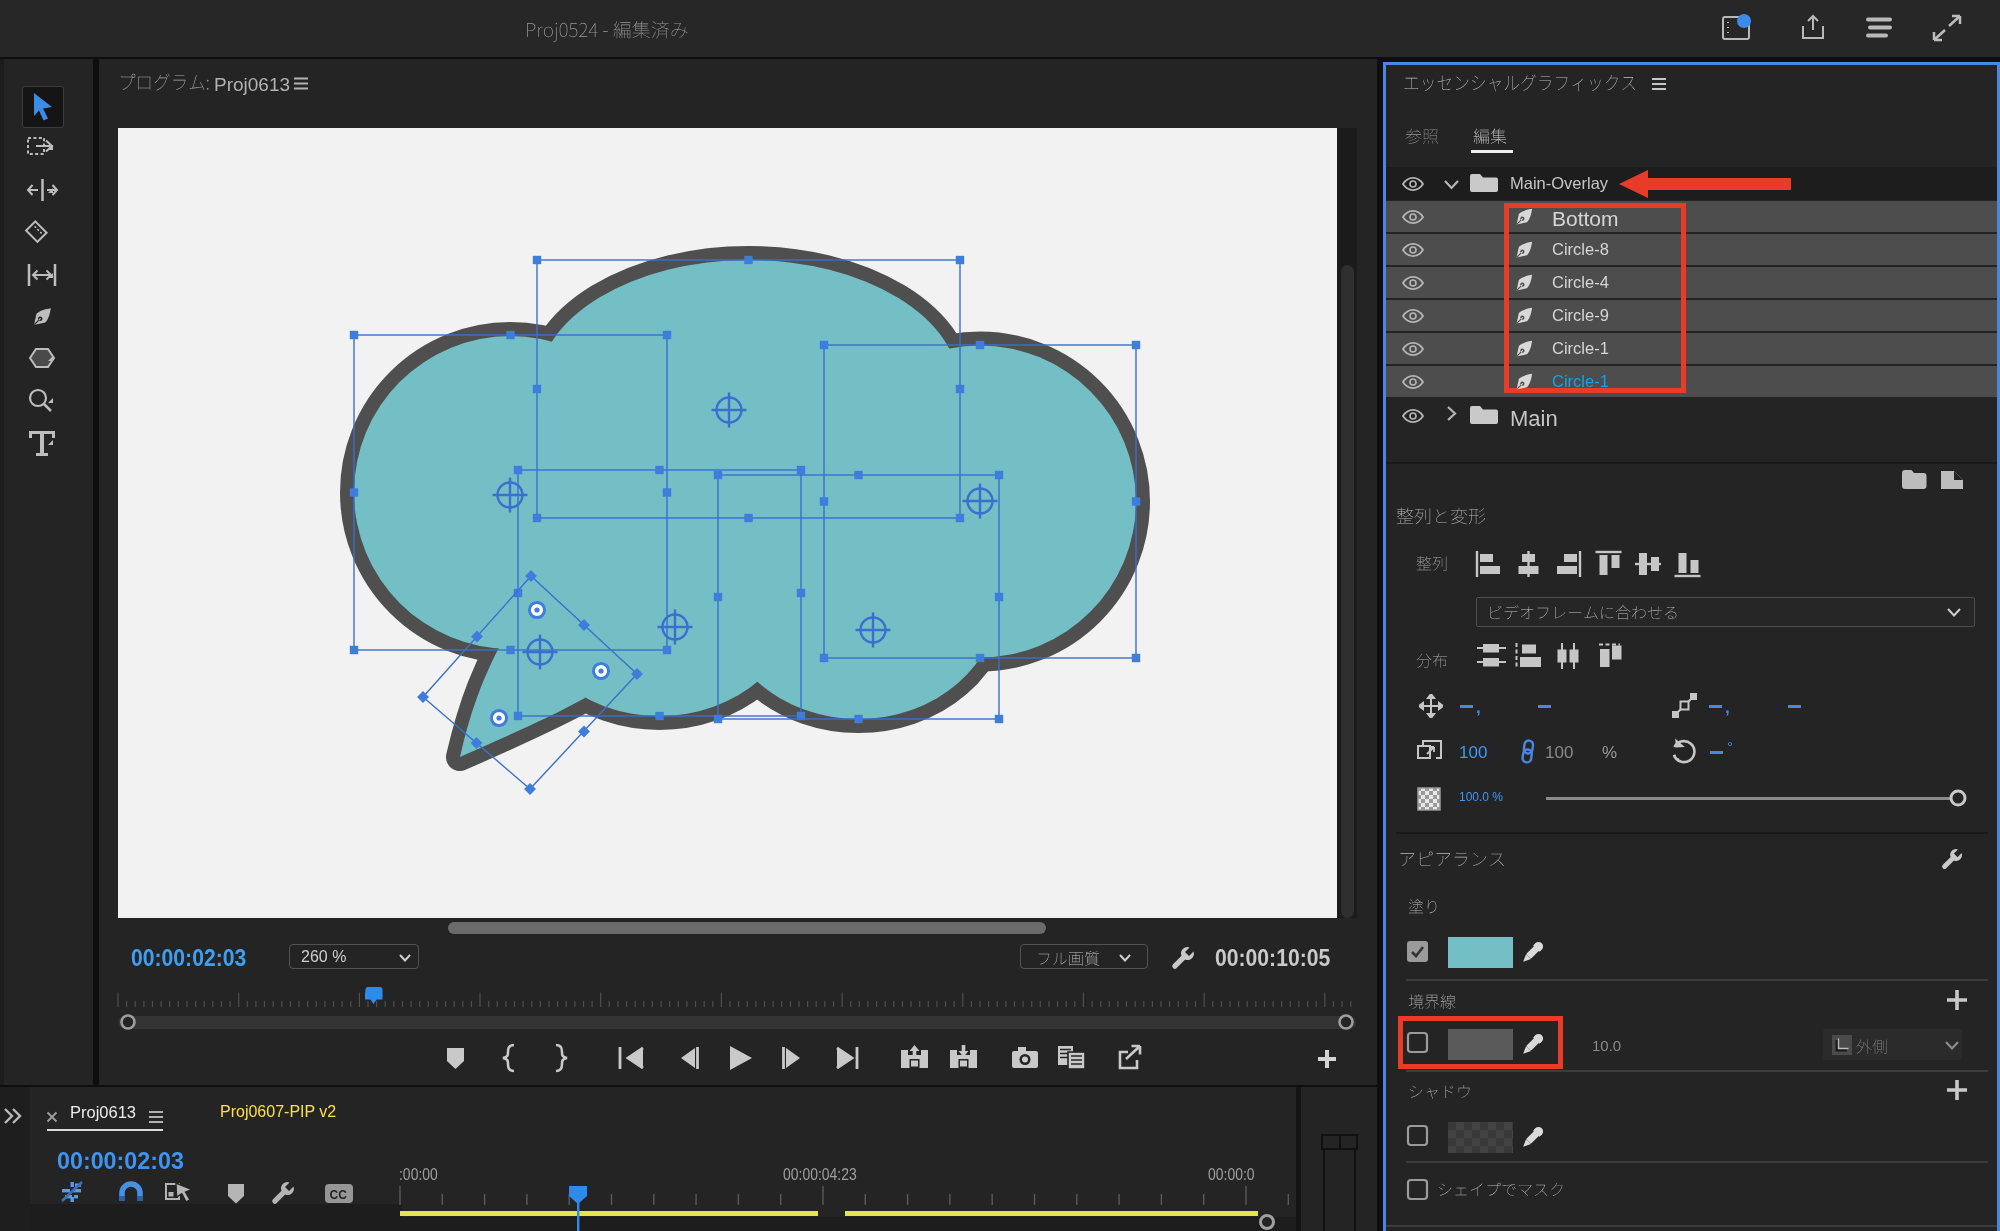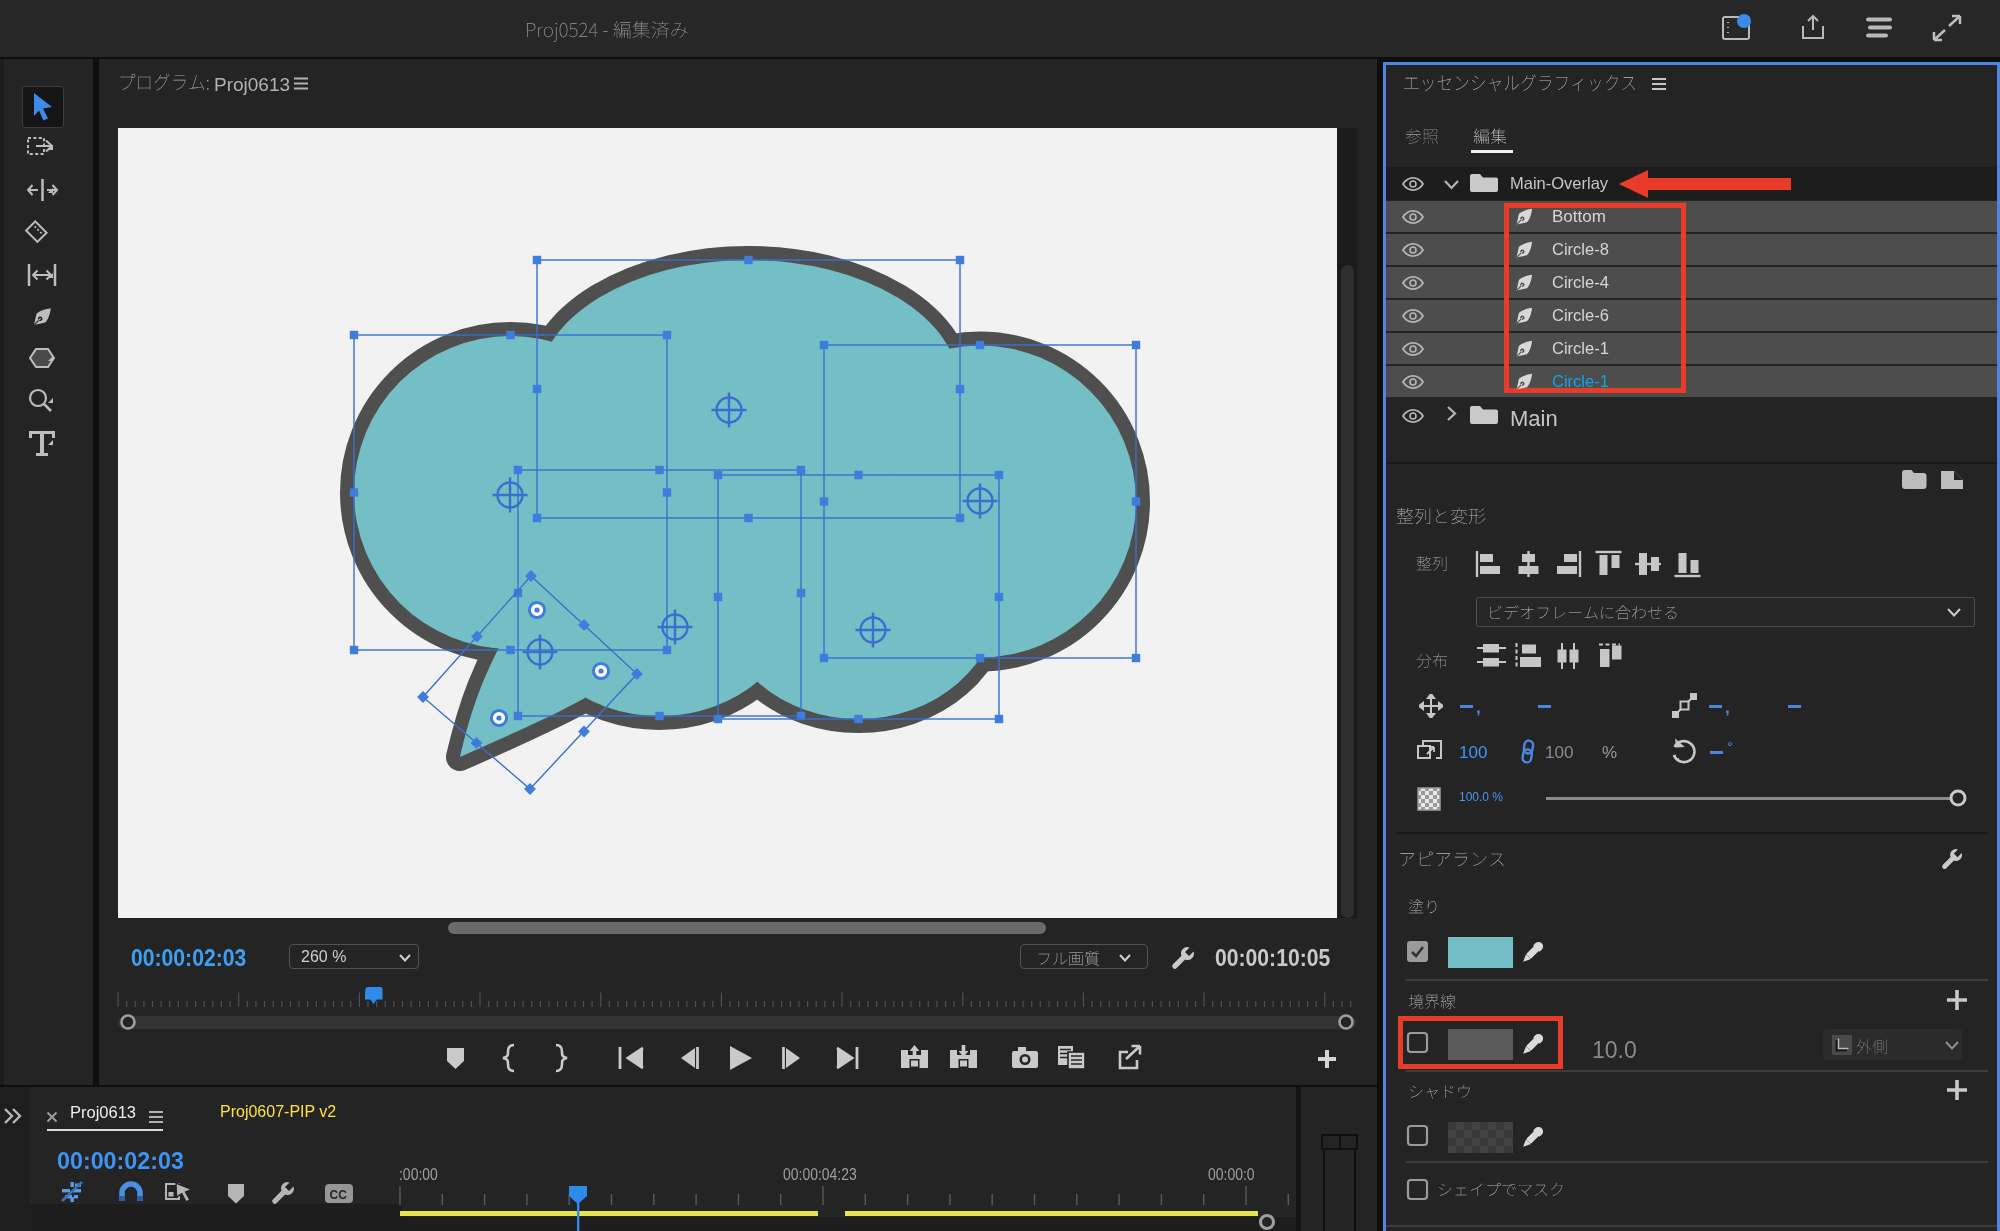--- a/index.html
+++ b/index.html
@@ -546,27 +546,27 @@
 <svg style="position:absolute;left:1405px;top:124.3px;overflow:visible" width="38" height="26">
       <path d="M6.664000000000001 -14.127 7.157000000000001 -13.906Q6.630000000000001 -13.090000000000002 5.950000000000001 -12.155000000000001Q5.2700000000000005 -11.22 4.675000000000001 -10.557L4.267 -10.761000000000001Q4.658 -11.203000000000001 5.1085 -11.798000000000002Q5.559 -12.393 5.9755 -13.0135Q6.392 -13.634 6.664000000000001 -14.127ZM10.574000000000002 -12.988000000000001 10.931000000000001 -13.294Q11.781 -12.835 12.656500000000001 -12.240000000000002Q13.532000000000002 -11.645000000000001 14.288500000000003 -11.041500000000001Q15.045000000000002 -10.438 15.521 -9.911000000000001L15.13 -9.554Q14.671000000000001 -10.064 13.9145 -10.6845Q13.158000000000001 -11.305000000000001 12.291 -11.9085Q11.424000000000001 -12.512 10.574000000000002 -12.988000000000001ZM1.717 -10.948Q2.805 -10.965000000000002 4.216 -10.982000000000001Q5.627000000000001 -10.999 7.2335 -11.033000000000001Q8.84 -11.067 10.557 -11.1095Q12.274000000000001 -11.152000000000001 13.974 -11.203000000000001L13.940000000000001 -10.744000000000002Q11.747000000000002 -10.676 9.528500000000001 -10.608Q7.3100000000000005 -10.540000000000001 5.321000000000001 -10.4975Q3.3320000000000003 -10.455 1.802 -10.421000000000001ZM1.0030000000000001 -8.585H16.014000000000003V-8.075000000000001H1.0030000000000001ZM9.214 -6.987 9.673 -6.766000000000001Q9.061 -6.256 8.2195 -5.7715000000000005Q7.378 -5.287000000000001 6.4515 -4.896000000000001Q5.525 -4.505 4.658 -4.2330000000000005Q4.590000000000001 -4.3180000000000005 4.479500000000001 -4.4285000000000005Q4.369000000000001 -4.539000000000001 4.267 -4.607Q5.134 -4.862 6.0605 -5.236000000000001Q6.987 -5.61 7.8115000000000006 -6.0605Q8.636000000000001 -6.511 9.214 -6.987ZM11.186 -4.896000000000001 11.628 -4.675000000000001Q10.812000000000001 -3.995 9.656 -3.4085Q8.5 -2.822 7.191000000000001 -2.3545000000000003Q5.882000000000001 -1.8870000000000002 4.607 -1.564Q4.539000000000001 -1.649 4.445500000000001 -1.7765Q4.352 -1.9040000000000001 4.267 -1.9720000000000002Q5.525 -2.261 6.825500000000001 -2.7030000000000003Q8.126000000000001 -3.145 9.265 -3.7060000000000004Q10.404 -4.267 11.186 -4.896000000000001ZM13.583 -2.8560000000000003 14.008000000000001 -2.601Q13.039000000000001 -1.5810000000000002 11.4495 -0.8075000000000001Q9.860000000000001 -0.034 7.8795 0.5015000000000001Q5.899 1.0370000000000001 3.74 1.3430000000000002Q3.689 1.241 3.6210000000000004 1.1135000000000002Q3.5530000000000004 0.9860000000000001 3.4680000000000004 0.901Q5.627000000000001 0.6120000000000001 7.573500000000001 0.11050000000000004Q9.520000000000001 -0.391 11.075500000000002 -1.1305Q12.631 -1.87 13.583 -2.8560000000000003ZM7.531000000000001 -10.778 8.024000000000001 -10.625Q6.953 -8.228 5.0575 -6.562Q3.1620000000000004 -4.896000000000001 0.8330000000000001 -3.842Q0.799 -3.8930000000000002 0.7310000000000001 -3.9695Q0.663 -4.046 0.5865 -4.1225000000000005Q0.51 -4.199000000000001 0.44200000000000006 -4.25Q2.822 -5.219 4.6835 -6.859500000000001Q6.545000000000001 -8.5 7.531000000000001 -10.778ZM10.846 -8.5Q11.441 -7.6160000000000005 12.3505 -6.791500000000001Q13.260000000000002 -5.9670000000000005 14.314 -5.321000000000001Q15.368 -4.675000000000001 16.371000000000002 -4.284000000000001Q16.303 -4.2330000000000005 16.235 -4.1565Q16.167 -4.08 16.1075 -4.0120000000000005Q16.048000000000002 -3.9440000000000004 15.997000000000002 -3.8760000000000003Q14.994000000000002 -4.301 13.931500000000002 -4.9895000000000005Q12.869000000000002 -5.678000000000001 11.9425 -6.5365Q11.016 -7.3950000000000005 10.404 -8.296000000000001ZM18.836 -13.294H19.329V-2.958H18.836ZM19.04 -13.294H23.307000000000002V-3.8930000000000002H19.04V-4.4030000000000005H22.797V-12.801H19.04ZM19.057 -9.061H23.035V-8.568000000000001H19.057ZM24.276 -13.311000000000002H32.011V-12.818000000000001H24.276ZM31.841 -13.311000000000002H32.351Q32.351 -13.311000000000002 32.351 -13.200500000000002Q32.351 -13.090000000000002 32.334 -13.005Q32.249 -11.713000000000001 32.147000000000006 -10.914000000000001Q32.045 -10.115 31.926000000000002 -9.6985Q31.807000000000002 -9.282 31.637 -9.095Q31.484 -8.959000000000001 31.305500000000002 -8.908000000000001Q31.127000000000002 -8.857000000000001 30.821 -8.84Q30.549 -8.84 30.0305 -8.848500000000001Q29.512 -8.857000000000001 28.917 -8.891Q28.9 -8.993 28.866 -9.129000000000001Q28.832 -9.265 28.764000000000003 -9.384Q29.41 -9.316 29.954 -9.307500000000001Q30.498 -9.299000000000001 30.702 -9.299000000000001Q30.889000000000003 -9.299000000000001 31.025000000000002 -9.3245Q31.161 -9.350000000000001 31.229 -9.435Q31.382 -9.571000000000002 31.484 -9.970500000000001Q31.586 -10.370000000000001 31.6795 -11.152000000000001Q31.773000000000003 -11.934000000000001 31.841 -13.209000000000001ZM27.591 -13.141000000000002H28.135Q27.999000000000002 -12.24 27.727 -11.492Q27.455 -10.744000000000002 26.9875 -10.157500000000002Q26.520000000000003 -9.571000000000002 25.823 -9.1205Q25.126 -8.67 24.14 -8.364Q24.089 -8.449 23.9785 -8.5765Q23.868000000000002 -8.704 23.783 -8.772Q24.752000000000002 -9.061 25.432000000000002 -9.469000000000001Q26.112000000000002 -9.877 26.5455 -10.421000000000001Q26.979 -10.965000000000002 27.234 -11.645000000000001Q27.489 -12.325000000000001 27.591 -13.141000000000002ZM25.279 -7.242000000000001V-3.8930000000000002H31.399V-7.242000000000001ZM24.786 -7.752000000000001H31.892000000000003V-3.3830000000000005H24.786ZM23.069000000000003 -2.125 23.528 -2.1420000000000003Q23.698 -1.36 23.808500000000002 -0.44200000000000006Q23.919 0.47600000000000003 23.936 1.0710000000000002L23.443 1.122Q23.443 0.7140000000000001 23.392000000000003 0.16150000000000003Q23.341 -0.391 23.2645 -0.9945Q23.188000000000002 -1.598 23.069000000000003 -2.125ZM26.741 -2.193 27.200000000000003 -2.278Q27.455 -1.7680000000000002 27.692999999999998 -1.173Q27.931 -0.5780000000000001 28.118000000000002 -0.008500000000000008Q28.305 0.561 28.39 0.9860000000000001L27.914 1.105Q27.812 0.68 27.633499999999998 0.11050000000000001Q27.455 -0.459 27.2255 -1.0625Q26.996000000000002 -1.6660000000000001 26.741 -2.193ZM30.158 -2.363 30.6 -2.584Q31.076 -2.04 31.552 -1.3855Q32.028 -0.7310000000000001 32.427499999999995 -0.10200000000000004Q32.827 0.527 33.048 1.02L32.589 1.258Q32.368 0.765 31.968500000000002 0.13599999999999998Q31.569000000000003 -0.49300000000000005 31.1015 -1.1560000000000001Q30.634 -1.8190000000000002 30.158 -2.363ZM20.264 -2.482 20.723 -2.329Q20.247 -1.3940000000000001 19.6265 -0.40800000000000003Q19.006 0.5780000000000001 18.36 1.2750000000000001L17.884 1.054Q18.326 0.6120000000000001 18.759500000000003 0.025500000000000023Q19.193 -0.561 19.584000000000003 -1.207Q19.975 -1.8530000000000002 20.264 -2.482Z" transform="translate(0,18.7) scale(1.0,1)" fill="#9a9a9a" fill-opacity="1"></path>
     </svg>
 <svg style="position:absolute;left:1473px;top:124.3px;overflow:visible" width="38" height="26">
       <path d="M10.370000000000001 -5.746H10.863000000000001V1.0030000000000001H10.370000000000001ZM12.784 -5.746H13.277000000000001V1.0030000000000001H12.784ZM6.766000000000001 -13.005H15.844000000000001V-12.495000000000001H6.766000000000001ZM8.313 -2.89H15.589V-2.3800000000000003H8.313ZM7.463000000000001 -11.016H7.973000000000001V-7.072000000000001Q7.973000000000001 -6.188000000000001 7.8965000000000005 -5.176500000000001Q7.82 -4.165 7.6075 -3.1195000000000004Q7.3950000000000005 -2.0740000000000003 6.9785 -1.0795000000000001Q6.562 -0.085 5.882000000000001 0.782Q5.848000000000001 0.7310000000000001 5.7715000000000005 0.663Q5.695 0.5950000000000001 5.627000000000001 0.5355000000000001Q5.559 0.47600000000000003 5.4910000000000005 0.44200000000000006Q6.154000000000001 -0.391 6.545000000000001 -1.3430000000000002Q6.936000000000001 -2.2950000000000004 7.131500000000001 -3.298Q7.327000000000001 -4.301 7.395000000000001 -5.2615Q7.463000000000001 -6.222 7.463000000000001 -7.089ZM7.7010000000000005 -11.016H15.419V-7.463000000000001H7.7010000000000005V-7.973000000000001H14.909V-10.523000000000001H7.7010000000000005ZM8.024000000000001 -5.899H15.555000000000001V-5.406000000000001H8.517000000000001V1.207H8.024000000000001ZM15.283000000000001 -5.899H15.776000000000002V0.51Q15.776000000000002 0.748 15.716500000000002 0.884Q15.657000000000002 1.02 15.47 1.105Q15.3 1.1560000000000001 14.96 1.173Q14.620000000000001 1.1900000000000002 14.110000000000001 1.1900000000000002Q14.093000000000002 1.088 14.0335 0.9520000000000001Q13.974 0.8160000000000001 13.923000000000002 0.6970000000000001Q14.365 0.7140000000000001 14.671 0.7140000000000001Q14.977 0.7140000000000001 15.096000000000002 0.7140000000000001Q15.283000000000001 0.6970000000000001 15.283000000000001 0.51ZM3.6210000000000004 -14.127 4.097 -13.889000000000001Q3.825 -13.294 3.4765 -12.6225Q3.128 -11.951 2.7795 -11.322000000000001Q2.431 -10.693000000000001 2.108 -10.217L1.717 -10.421000000000001Q2.023 -10.897 2.38 -11.56Q2.737 -12.223 3.0685000000000002 -12.903Q3.4000000000000004 -13.583 3.6210000000000004 -14.127ZM5.406000000000001 -12.257000000000001 5.899 -12.036000000000001Q5.372000000000001 -11.101 4.7090000000000005 -10.030000000000001Q4.046 -8.959000000000001 3.3575 -7.964500000000001Q2.669 -6.970000000000001 2.057 -6.222L1.6660000000000001 -6.426Q2.125 -6.987 2.635 -7.7095Q3.145 -8.432 3.6550000000000002 -9.231000000000002Q4.165 -10.030000000000001 4.615500000000001 -10.812000000000001Q5.066000000000001 -11.594000000000001 5.406000000000001 -12.257000000000001ZM0.8330000000000001 -10.999 1.173 -11.271Q1.649 -10.846 2.125 -10.3445Q2.601 -9.843 3.0005 -9.3585Q3.4000000000000004 -8.874 3.6380000000000003 -8.483L3.298 -8.143Q3.06 -8.551 2.6605 -9.0525Q2.261 -9.554 1.7850000000000001 -10.064Q1.3090000000000002 -10.574000000000002 0.8330000000000001 -10.999ZM4.641 -8.551 5.1000000000000005 -8.704Q5.44 -8.16 5.746 -7.531000000000001Q6.0520000000000005 -6.902 6.290000000000001 -6.3155Q6.5280000000000005 -5.729 6.630000000000001 -5.2700000000000005L6.1370000000000005 -5.066000000000001Q6.035 -5.525 5.797000000000001 -6.128500000000001Q5.559 -6.732 5.2615 -7.3695Q4.964 -8.007000000000001 4.641 -8.551ZM0.5950000000000001 -6.545000000000001Q1.6150000000000002 -6.579000000000001 3.0260000000000002 -6.647Q4.437 -6.715000000000001 5.9670000000000005 -6.783L5.95 -6.29Q4.505 -6.222 3.1195 -6.1455Q1.7340000000000002 -6.069000000000001 0.663 -6.018000000000001ZM4.998 -4.607 5.457000000000001 -4.726Q5.763000000000001 -3.995 6.001000000000001 -3.1195000000000004Q6.239000000000001 -2.244 6.307 -1.6150000000000002L5.814 -1.479Q5.746 -2.125 5.525 -3.0005Q5.304 -3.8760000000000003 4.998 -4.607ZM1.921 -4.675000000000001 2.431 -4.590000000000001Q2.2270000000000003 -3.4000000000000004 1.9040000000000004 -2.261Q1.5810000000000002 -1.122 1.139 -0.30600000000000005Q1.105 -0.34 1.0115 -0.38250000000000006Q0.918 -0.42500000000000004 0.8245 -0.47600000000000003Q0.7310000000000001 -0.527 0.663 -0.544Q1.139 -1.3430000000000002 1.4365 -2.4395000000000002Q1.7340000000000002 -3.5360000000000005 1.921 -4.675000000000001ZM3.587 -6.4430000000000005H4.08V1.1900000000000002H3.587ZM18.003 -3.7740000000000005H33.014V-3.2640000000000002H18.003ZM20.451 -9.877H31.178V-9.384H20.451ZM20.451 -7.82H31.263V-7.3100000000000005H20.451ZM20.451 -11.934000000000001H31.722V-11.424000000000001H20.451ZM25.398000000000003 -11.73H25.908V-5.508H25.398000000000003ZM25.211 -5.406000000000001H25.721V1.1900000000000002H25.211ZM24.82 -3.672 25.279 -3.4170000000000003Q24.667 -2.737 23.817 -2.091Q22.967 -1.445 21.9895 -0.867Q21.012 -0.28900000000000003 20.0175 0.16999999999999998Q19.023 0.629 18.122 0.935Q18.054 0.8160000000000001 17.9435 0.68Q17.833 0.544 17.731 0.47600000000000003Q18.649 0.187 19.652 -0.24650000000000002Q20.655 -0.68 21.6155 -1.2325000000000002Q22.576 -1.7850000000000001 23.409 -2.4055Q24.242 -3.0260000000000002 24.82 -3.672ZM26.095 -3.6380000000000003Q26.69 -3.0090000000000003 27.5315 -2.4055Q28.373 -1.802 29.350500000000004 -1.292Q30.328000000000003 -0.782 31.348000000000003 -0.374Q32.368 0.034 33.32 0.28900000000000003Q33.269000000000005 0.34 33.20100000000001 0.42500000000000004Q33.133 0.51 33.0735 0.5865Q33.014 0.663 32.963 0.748Q32.028 0.459 30.999499999999998 0.034Q29.971 -0.391 28.9765 -0.935Q27.982 -1.479 27.1235 -2.0995Q26.265 -2.72 25.653 -3.3830000000000005ZM26.129 -14.127 26.69 -14.008000000000001Q26.401 -13.413 26.069499999999998 -12.758500000000002Q25.738 -12.104000000000001 25.432000000000002 -11.645000000000001L24.990000000000002 -11.764000000000001Q25.279 -12.24 25.619 -12.9285Q25.959000000000003 -13.617 26.129 -14.127ZM21.607 -14.144000000000002 22.168 -14.059000000000001Q21.743000000000002 -13.192 21.1395 -12.206Q20.536 -11.22 19.754 -10.2425Q18.972 -9.265 17.986 -8.415000000000001Q17.935 -8.483 17.8585 -8.5425Q17.782 -8.602 17.714 -8.653Q17.646 -8.704 17.578 -8.738000000000001Q18.53 -9.554 19.3035 -10.4975Q20.077 -11.441 20.6635 -12.393Q21.25 -13.345 21.607 -14.144000000000002ZM20.162 -11.56H20.672V-5.695H32.555V-5.202H20.162Z" transform="translate(0,18.7) scale(1.0,1)" fill="#e3e3e3" fill-opacity="1"></path>
     </svg>
 <div class="ab" style="left:1471px;top:150px;width:42px;height:2.5px;background:#f0f0f0"></div>
 <div class="ab" style="left:1386px;top:167px;width:611px;height:33px;background:#1d1d1d"></div>
 <div class="ab" style="left:1510px;top:174px;font-size:16.5px;color:#c6c6c6">Main-Overlay</div>
 <div class="ab" style="left:1386px;top:201px;width:611px;height:31px;background:#4d4d4d"></div>
-<div class="ab" style="left:1552px;top:207px;font-size:17px;color:#d6d6d6">Bottom</div>
+<div class="ab" style="left:1552px;top:207px;font-size:21px;color:#d6d6d6">Bottom</div>
 <div class="ab" style="left:1386px;top:234px;width:611px;height:31px;background:#4d4d4d"></div>
 <div class="ab" style="left:1552px;top:240px;font-size:16.5px;color:#d6d6d6">Circle-8</div>
 <div class="ab" style="left:1386px;top:267px;width:611px;height:31px;background:#4d4d4d"></div>
 <div class="ab" style="left:1552px;top:273px;font-size:16.5px;color:#d6d6d6">Circle-4</div>
 <div class="ab" style="left:1386px;top:300px;width:611px;height:31px;background:#4d4d4d"></div>
-<div class="ab" style="left:1552px;top:306px;font-size:16.5px;color:#d6d6d6">Circle-6</div>
+<div class="ab" style="left:1552px;top:306px;font-size:16.5px;color:#d6d6d6">Circle-9</div>
 <div class="ab" style="left:1386px;top:333px;width:611px;height:31px;background:#4d4d4d"></div>
 <div class="ab" style="left:1552px;top:339px;font-size:16.5px;color:#d6d6d6">Circle-1</div>
 <div class="ab" style="left:1386px;top:366px;width:611px;height:31px;background:#4d4d4d"></div>
 <div class="ab" style="left:1552px;top:372px;font-size:16.5px;color:#0ea5e9">Circle-1</div>
 <div class="ab" style="left:1510px;top:406px;font-size:22px;color:#c6c6c6">Main</div>
 <div class="ab" style="left:1504px;top:203px;width:182px;height:190px;border:5px solid #e83b28;box-sizing:border-box"></div>
 <svg class="ab" style="left:0;top:0;overflow:visible" width="1" height="1">
       <g transform="translate(1402,177)" fill="none" stroke="#b5b5b5" stroke-width="1.8">
         <path d="M1 7 C4 2.2 8 0.9 11 0.9 C14 0.9 18 2.2 21 7 C18 11.8 14 13.1 11 13.1 C8 13.1 4 11.8 1 7 Z"></path>
         <circle cx="11" cy="7" r="3" stroke-width="1.6"></circle>
@@ -799,21 +799,21 @@
 <div class="ab" style="left:1448px;top:1029px;width:65px;height:31px;background:#5a5a5a"></div>
 <svg class="ab" style="left:1519px;top:1030px" width="30" height="30" viewBox="0 0 30 30">
       <g transform="rotate(45 13 15)" fill="#dadada">
         <circle cx="13" cy="5.8" r="4.6"></circle>
         <rect x="8.6" y="6" width="8.8" height="3"></rect>
         <rect x="9.6" y="8" width="6.8" height="12" rx="1.2"></rect>
         <path d="M9.6 20 h6.8 L13 27.5 Z"></path>
       </g>
     </svg>
 <div class="ab" style="left:1398px;top:1016px;width:165px;height:53px;border:5px solid #e83b28;box-sizing:border-box"></div>
-<div class="ab" style="left:1592px;top:1037px;font-size:23px;color:#8a8a8a">10.0</div>
+<div class="ab" style="left:1592px;top:1037px;font-size:15px;color:#8a8a8a">10.0</div>
 <div class="ab" style="left:1823px;top:1029px;width:139px;height:31px;background:#2b2b2b;border-radius:3px"></div>
 <svg class="ab" style="left:1831px;top:1034px" width="22" height="22">
       <rect x="1" y="1" width="20" height="20" fill="#4a4a4a"></rect>
       <path d="M6 6 v10 h10" fill="none" stroke="#1a1a1a" stroke-width="3"></path>
       <path d="M6 6 v10 h10" fill="none" stroke="#bdbdbd" stroke-width="1.4" transform="translate(1.5,-1.5)"></path>
     </svg>
 <svg style="position:absolute;left:1856px;top:1035.4px;overflow:visible" width="36" height="24">
       <path d="M3.8080000000000003 -10.72H8.064V-10.256H3.8080000000000003ZM11.088000000000001 -13.296000000000001H11.552V1.088H11.088000000000001ZM2.08 -7.424 2.384 -7.728Q3.136 -7.328 3.912 -6.808Q4.688 -6.288 5.368 -5.768000000000001Q6.048 -5.248 6.464 -4.8L6.144 -4.448Q5.728 -4.88 5.056 -5.416Q4.384 -5.952 3.608 -6.48Q2.832 -7.008 2.08 -7.424ZM4.5440000000000005 -13.296000000000001 5.024 -13.200000000000001Q4.6080000000000005 -11.68 4.008 -10.32Q3.408 -8.96 2.6639999999999997 -7.816000000000001Q1.92 -6.672 1.024 -5.792Q0.992 -5.84 0.912 -5.896Q0.8320000000000001 -5.952 0.752 -6.008Q0.672 -6.064 0.592 -6.096Q1.504 -6.944 2.248 -8.064Q2.992 -9.184000000000001 3.568 -10.52Q4.144 -11.856 4.5440000000000005 -13.296000000000001ZM8.784 -9.584Q9.344 -8.576 10.120000000000001 -7.6080000000000005Q10.896 -6.640000000000001 11.816 -5.768000000000001Q12.736 -4.896 13.72 -4.208Q14.704 -3.52 15.664 -3.072Q15.616 -3.04 15.552 -2.976Q15.488 -2.912 15.44 -2.848Q15.392 -2.7840000000000003 15.344000000000001 -2.72Q14.384 -3.2 13.4 -3.92Q12.416 -4.64 11.488 -5.5280000000000005Q10.56 -6.416 9.768 -7.408Q8.976 -8.4 8.4 -9.408ZM7.904 -10.72H8.0L8.112 -10.752L8.4 -10.64Q7.92 -7.5040000000000004 6.88 -5.224Q5.84 -2.944 4.4 -1.4Q2.96 0.14400000000000002 1.264 1.088Q1.216 1.024 1.1440000000000001 0.96Q1.072 0.896 1.008 0.8320000000000001Q0.9440000000000001 0.768 0.88 0.736Q2.592 -0.176 4.016 -1.6880000000000002Q5.44 -3.2 6.448 -5.4Q7.456 -7.6000000000000005 7.904 -10.592ZM21.792 -8.816V-6.208H25.375999999999998V-8.816ZM21.792 -5.744V-3.104H25.375999999999998V-5.744ZM21.792 -11.872V-9.28H25.375999999999998V-11.872ZM21.312 -12.336H25.856V-2.64H21.312ZM24.336 -1.872 24.72 -2.064Q25.136000000000003 -1.472 25.560000000000002 -0.752Q25.984 -0.032 26.192 0.432L25.792 0.6880000000000001Q25.648 0.352 25.408 -0.08800000000000002Q25.168 -0.528 24.887999999999998 -1.0Q24.608 -1.472 24.336 -1.872ZM27.536 -11.76H28.016V-2.448H27.536ZM30.288 -13.104000000000001H30.752000000000002V0.368Q30.752000000000002 0.72 30.64 0.872Q30.528 1.024 30.288 1.072Q30.048000000000002 1.1360000000000001 29.584000000000003 1.1520000000000001Q29.12 1.168 28.272 1.168Q28.256 1.072 28.2 0.9440000000000001Q28.144 0.8160000000000001 28.08 0.704Q28.768 0.72 29.28 0.72Q29.792 0.72 29.951999999999998 0.72Q30.128 0.704 30.208 0.64Q30.288 0.5760000000000001 30.288 0.384ZM22.352 -2.032 22.896 -1.84Q22.608 -1.344 22.240000000000002 -0.8240000000000001Q21.872 -0.304 21.48 0.168Q21.088 0.64 20.688 1.008Q20.624 0.928 20.503999999999998 0.8240000000000001Q20.384 0.72 20.304000000000002 0.656Q20.72 0.304 21.112000000000002 -0.152Q21.504 -0.608 21.832 -1.104Q22.16 -1.6 22.352 -2.032ZM20.096 -13.152000000000001 20.544 -13.056000000000001Q20.096 -11.68 19.496000000000002 -10.384Q18.896 -9.088000000000001 18.192 -7.952Q17.488 -6.816 16.72 -5.904Q16.688 -5.952 16.631999999999998 -6.024Q16.576 -6.096 16.512 -6.16Q16.448 -6.224 16.384 -6.272Q17.136 -7.12 17.823999999999998 -8.224Q18.512 -9.328 19.096 -10.591999999999999Q19.68 -11.856 20.096 -13.152000000000001ZM18.784 -9.696 19.232 -10.144 19.248 -10.112V1.1360000000000001H18.784Z" transform="translate(0,17.6) scale(1.0,1)" fill="#8f8f8f" fill-opacity="1"></path>
     </svg>
 <svg class="ab" style="left:1944px;top:1040px" width="16" height="11">

